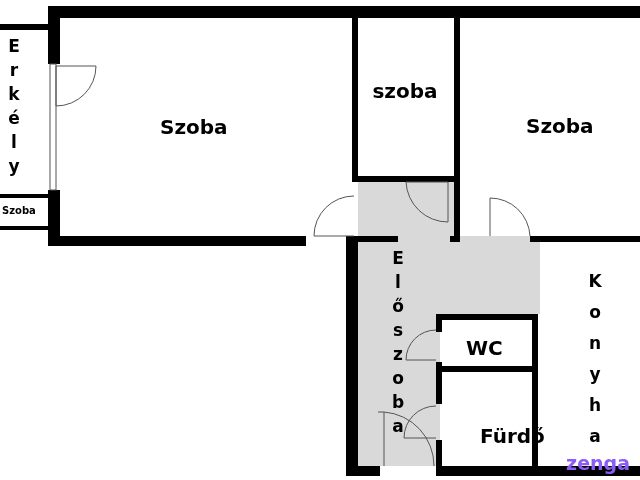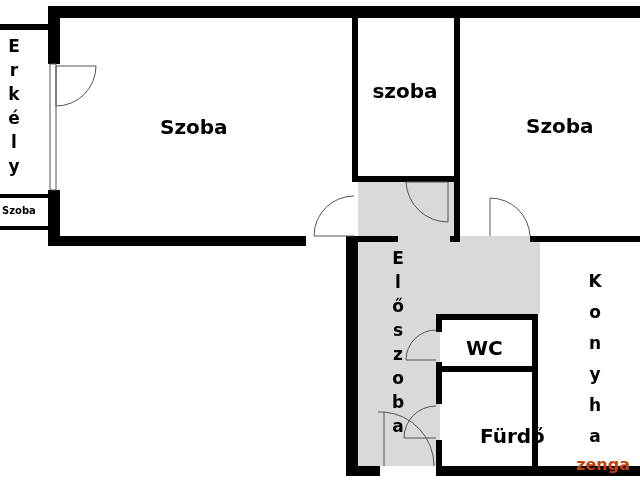--- a/index.html
+++ b/index.html
@@ -4,21 +4,21 @@
 <style>
   html, body { margin:0; padding:0; }
   body { width:640px; height:480px; background:#ffffff; position:relative; overflow:hidden;
          font-family:"DejaVu Sans", sans-serif; }
   svg { position:absolute; left:0; top:0; }
   .lbl { position:absolute; font-weight:bold; color:#000; text-align:center; }
   .big { font-size:20px; }
   .vert { font-size:17px; line-height:24px; width:24px; }
   .vert span { display:block; }
   .sufni { font-size:10px; }
-  .wm { position:absolute; right:10px; bottom:6px; font-size:16px; font-weight:bold; color:#c2410c; }
+  .wm { position:absolute; right:10px; bottom:6px; font-size:19px; font-weight:bold; color:#8b5cf6; }
 </style>
 </head>
 <body>
 
 <svg width="640" height="480">
 
   <rect x="358" y="180" width="100" height="60" fill="#d9d9d9"></rect>
   <rect x="358" y="236" width="182" height="78" fill="#d9d9d9"></rect>
   <rect x="358" y="236" width="82" height="230" fill="#d9d9d9"></rect>
 

